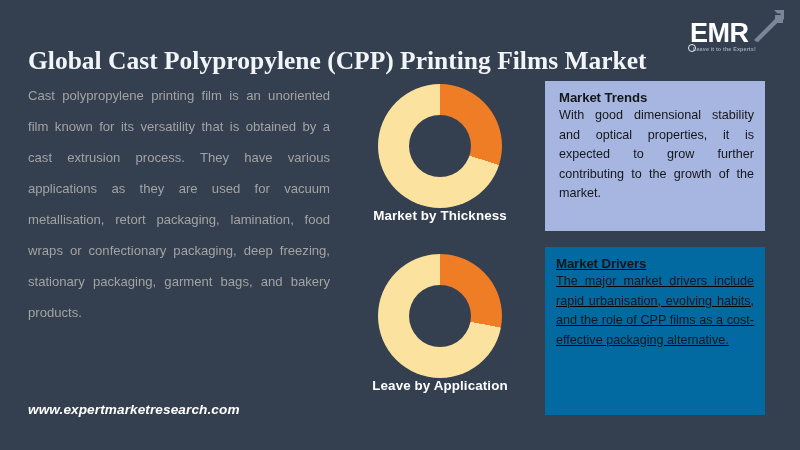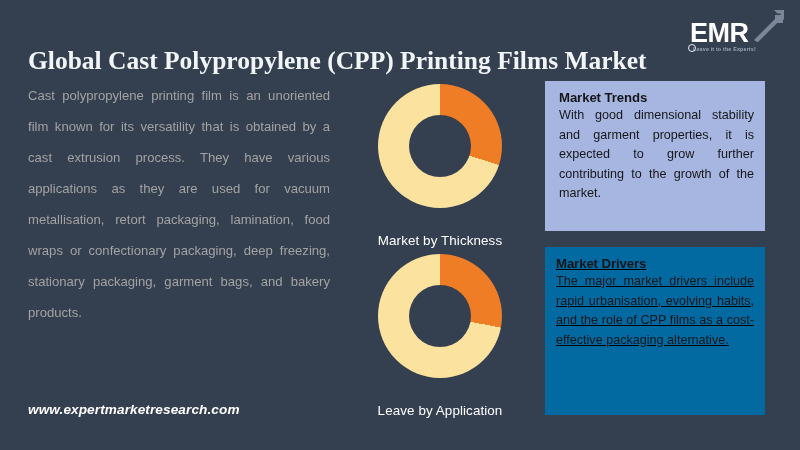--- a/index.html
+++ b/index.html
@@ -128,23 +128,23 @@
     left: 50%;
     top: 50%;
     width: 62px;
     height: 62px;
     margin-left: -31px;
     margin-top: -31px;
     border-radius: 50%;
     background: #343f4f;
   }
   .chart-label {
-    margin-top: 25px;
+    margin-top: 0;
     font-size: 13.4px;
-    font-weight: normal;
+    font-weight: bold;
     color: #ffffff;
     letter-spacing: 0.1px;
   }
 
   
   .panel {
     position: absolute;
     left: 545px;
     width: 220px;
     box-sizing: border-box;
@@ -208,21 +208,21 @@
 
   <div class="chart-block chart-2">
     <div class="donut" id="donut-1" style="background: conic-gradient(rgb(251, 226, 158) 0deg, rgb(251, 226, 158) 259.2deg, rgb(239, 125, 38) 259.2deg, rgb(239, 125, 38) 360deg); transform: scaleX(-1);">
       <div class="donut-hole"></div>
     </div>
     <div class="chart-label">Leave by Application</div>
   </div>
 
   <div class="panel panel-trends">
     <div class="panel-title">Market Trends</div>
-    <div class="panel-text">With good dimensional stability and garment properties, it is expected to grow further contributing to the growth of the market.</div>
+    <div class="panel-text">With good dimensional stability and optical properties, it is expected to grow further contributing to the growth of the market.</div>
   </div>
 
   <div class="panel panel-drivers">
     <div class="panel-title">Market Drivers</div>
     <div class="panel-text">The major market drivers include rapid urbanisation, evolving habits, and the role of CPP films as a cost-effective packaging alternative.</div>
   </div>
 
 </div>
 
 </body></html>

